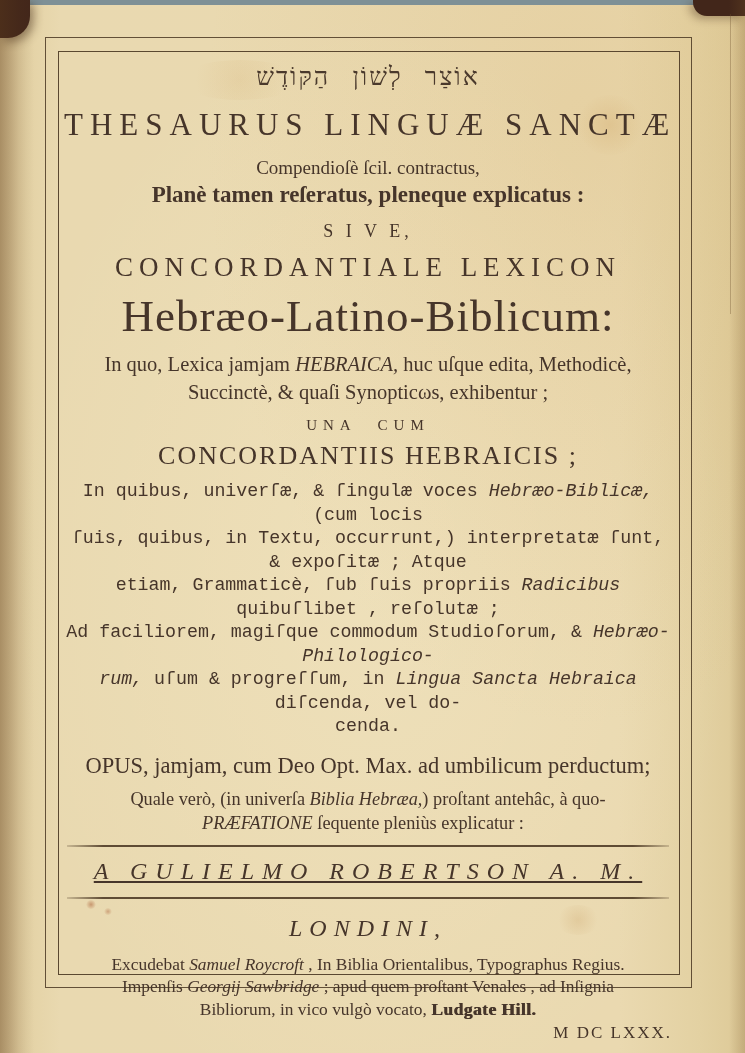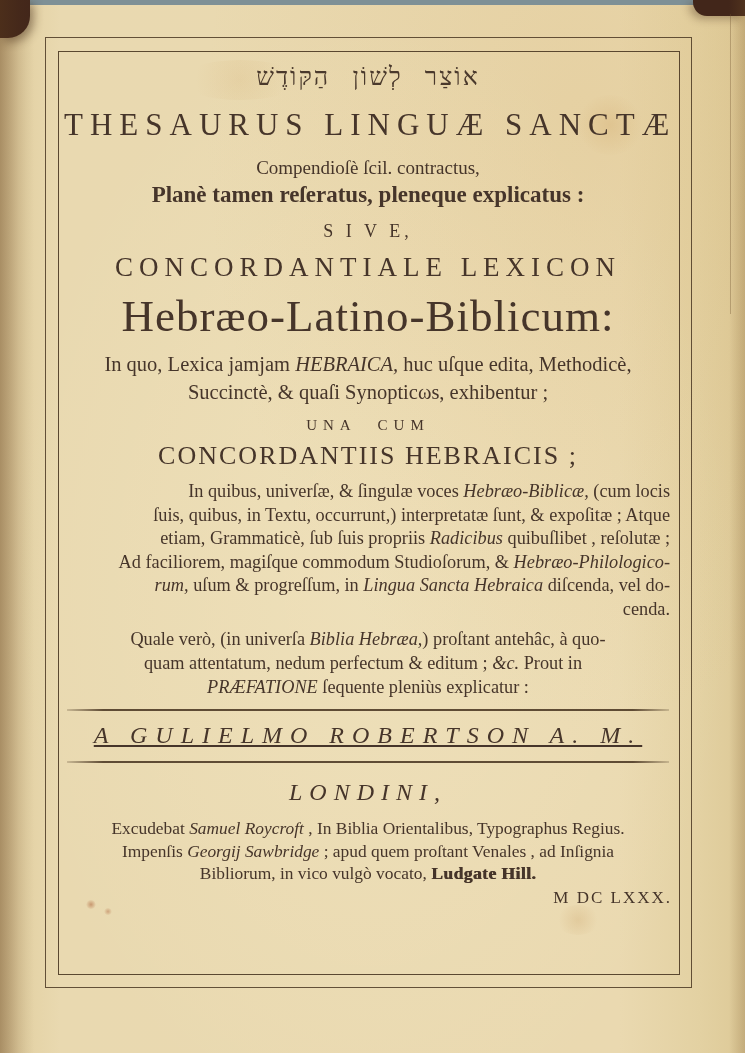--- a/index.html
+++ b/index.html
@@ -50,21 +50,21 @@
     letter-spacing:2px;word-spacing:14px;color:#4a392c;}
   .main-title{margin-top:12px;font-size:31px;line-height:38px;letter-spacing:7px;white-space:nowrap;}
   .sub-small{margin-top:12px;font-size:19px;line-height:24px;}
   .sub-large{margin-top:0;font-size:23px;line-height:30px;font-weight:bold;}
   .sive{margin-top:12px;font-size:18px;line-height:19px;letter-spacing:4px;}
   .lexicon{margin-top:10px;font-size:27px;line-height:33px;letter-spacing:6px;white-space:nowrap;}
   .hebraeo{margin-top:4px;font-size:45px;line-height:56px;letter-spacing:1px;white-space:nowrap;}
   .inquo{margin-top:6px;font-size:20.5px;line-height:28px;}
   .una-cum{margin-top:10px;font-size:15px;line-height:19px;letter-spacing:6px;word-spacing:12px;}
   .concordantiis{margin-top:4px;font-size:26px;line-height:33px;letter-spacing:2px;white-space:nowrap;}
-  .quibus{margin-top:8px;font-size:18.3px;line-height:23.5px;text-align:right;padding:0 2px;}
+  .quibus{margin-top:8px;font-size:18.3px;line-height:23.5px;text-align:center;padding:0 2px;font-family:Liberation Mono, monospace;}
   .opus{margin-top:12px;font-size:22.5px;line-height:30px;white-space:nowrap;}
   .quale{margin-top:6px;font-size:18.3px;line-height:24px;}
   .rule{margin:10px auto 0 auto;width:99%;height:2px;
     background:linear-gradient(90deg, rgba(70,50,30,.2), rgba(70,50,30,.85) 6%, rgba(70,50,30,.85) 94%, rgba(70,50,30,.2));}
   .author{margin-top:8px;font-size:24px;line-height:32px;font-style:italic;letter-spacing:8px;white-space:nowrap;text-decoration:underline;}
   .londini{margin-top:16px;font-size:24px;line-height:26px;font-style:italic;letter-spacing:7px;}
   .imprint{margin-top:12px;font-size:17.4px;line-height:22.5px;}
   .date-line{margin-top:2px;font-size:17px;line-height:22px;letter-spacing:2px;text-align:right;}
 
   .seg-n{font-style:normal;}
@@ -108,23 +108,23 @@
     <div class="una-cum">UNA CUM</div>
     <div class="concordantiis">CONCORDANTIIS HEBRAICIS ;</div>
     <div class="quibus">
         <div class="tline"><span class="seg-n">In quibus, univerſæ, &amp; ſingulæ voces </span><span class="seg-i">Hebræo-Biblicæ,</span><span class="seg-n"> (cum locis</span></div>
         <div class="tline"><span class="seg-n">ſuis, quibus, in Textu, occurrunt,) interpretatæ ſunt, &amp; expoſitæ ; Atque</span></div>
         <div class="tline"><span class="seg-n">etiam, Grammaticè, ſub ſuis propriis </span><span class="seg-i">Radicibus</span><span class="seg-n"> quibuſlibet , reſolutæ ;</span></div>
         <div class="tline"><span class="seg-n">Ad faciliorem, magiſque commodum Studioſorum, &amp; </span><span class="seg-i">Hebræo-Philologico-</span></div>
         <div class="tline"><span class="seg-i">rum,</span><span class="seg-n"> uſum &amp; progreſſum, in </span><span class="seg-i">Lingua Sancta Hebraica</span><span class="seg-n"> diſcenda, vel do-</span></div>
         <div class="tline"><span class="seg-n">cenda.</span></div>
       </div>
+    <div class="opus">OPUS,  jamjam, cum Deo Opt. Max. ad umbilicum perductum;</div>
     <div class="quale">
         <div class="tline"><span class="seg-n">Quale verò, (in univerſa </span><span class="seg-i">Biblia Hebræa,</span><span class="seg-n">) proſtant antehâc, à quo-</span></div>
-        <div class="tline"><span class="seg-n">quam attentatum, nedum perfectum &amp; editum ; </span><span class="seg-i">&amp;c.</span><span class="seg-n"> Prout in</span></div>
         <div class="tline"><span class="seg-i">PRÆFATIONE</span><span class="seg-n"> ſequente pleniùs explicatur :</span></div>
       </div>
     <div class="rule"></div>
     <div class="author">A  GULIELMO  ROBERTSON  A. M.</div>
     <div class="rule"></div>
     <div class="londini">LONDINI,</div>
     <div class="imprint">
         <div class="tline"><span class="seg-n">Excudebat </span><span class="seg-i">Samuel Roycroft</span><span class="seg-n"> , In Biblia Orientalibus, Typographus Regius.</span></div>
         <div class="tline"><span class="seg-n">Impenſis </span><span class="seg-i">Georgij Sawbridge</span><span class="seg-n"> ; apud quem proſtant Venales , ad Inſignia</span></div>
         <div class="tline"><span class="seg-n">Bibliorum, in vico vulgò vocato, </span><span class="seg-b">Ludgate Hill.</span></div>

